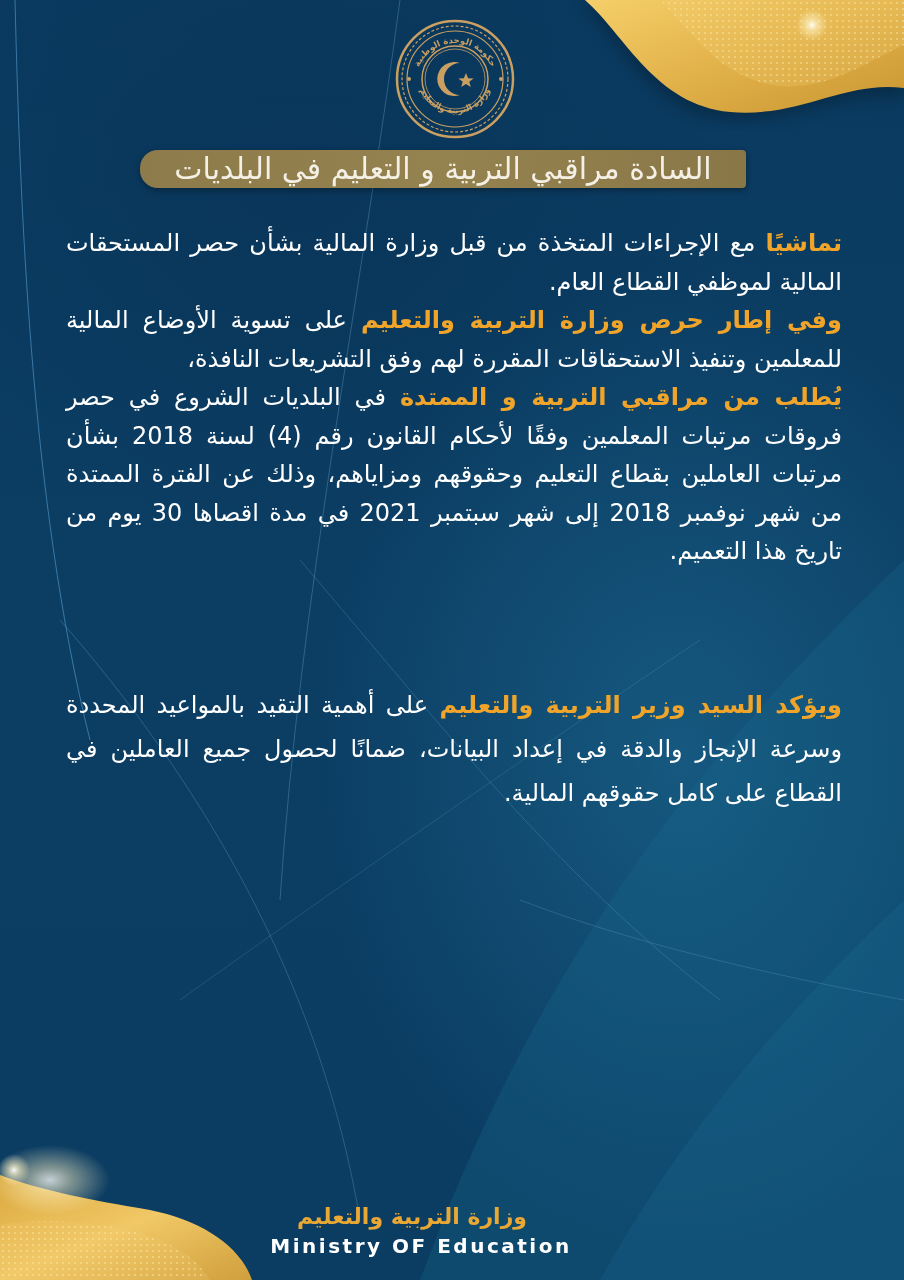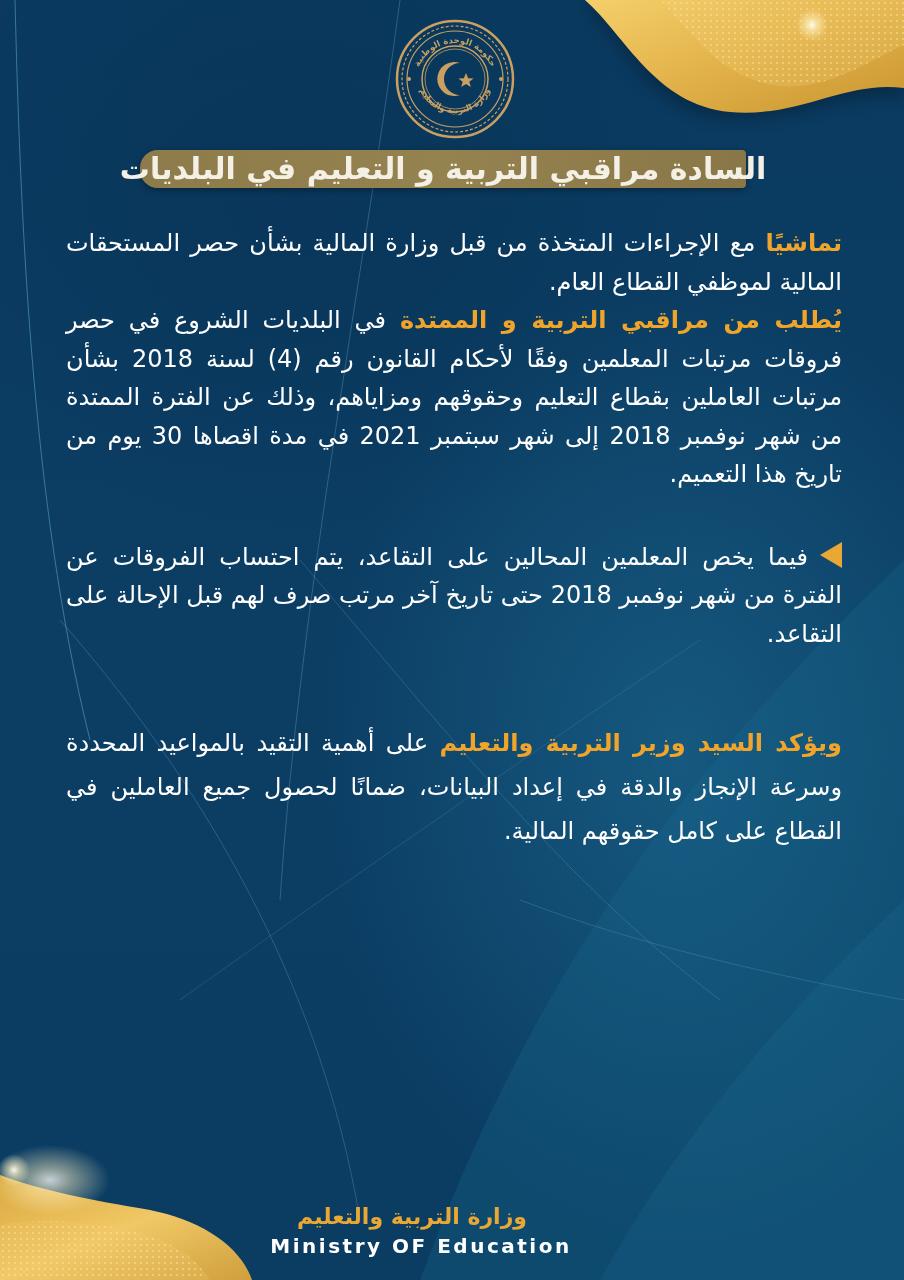--- a/index.html
+++ b/index.html
@@ -48,21 +48,21 @@
       border-radius: 18px 4px 4px 18px;
       z-index: 3;
       display: flex;
       align-items: center;
       justify-content: center;
       box-shadow: 0 2px 6px rgba(0,0,0,0.35);
     }
     .title-banner span {
       color: #f4f0e6;
       font-family: "DejaVu Sans", sans-serif;
-      font-weight: bold;
+      font-weight: normal;
       font-size: 30px;
       letter-spacing: 0.5px;
       line-height: 38px;
       white-space: nowrap;
     }
     .content {
       position: absolute;
       left: 66px;
       top: 224px;
       width: 776px;
@@ -212,29 +212,29 @@
 
 <div class="title-banner">
   <span>السادة مراقبي التربية و التعليم في البلديات</span>
 </div>
 
 <div class="content">
   <p class="para">
     <span class="hl">تماشيًا</span><span> مع الإجراءات المتخذة من قبل وزارة المالية بشأن حصر المستحقات المالية لموظفي القطاع العام.</span>
   </p>
   <p class="para">
+    <span class="hl">وفي إطار حرص وزارة التربية والتعليم</span><span> على تسوية الأوضاع المالية للمعلمين وتنفيذ الاستحقاقات المقررة لهم وفق التشريعات النافذة،</span>
+  </p>
+  <p class="para">
     <span class="hl">يُطلب من مراقبي التربية و الممتدة</span><span> في البلديات الشروع في حصر فروقات مرتبات المعلمين وفقًا لأحكام القانون رقم (4) لسنة 2018 بشأن مرتبات العاملين بقطاع التعليم وحقوقهم ومزاياهم، وذلك عن الفترة الممتدة من شهر نوفمبر 2018 إلى شهر سبتمبر 2021 في مدة اقصاها 30 يوم من تاريخ هذا التعميم.</span>
   </p>
 
   <div class="gap-s"></div>
 
   <div class="gap-m"></div>
-  <p class="bullet">
-    <span class="tri"></span><span>فيما يخص المعلمين المحالين على التقاعد، يتم احتساب الفروقات عن الفترة من شهر نوفمبر 2018 حتى تاريخ آخر مرتب صرف لهم قبل الإحالة على التقاعد.</span>
-  </p>
 
   <div class="gap-m"></div>
 
   <div class="gap-l"></div>
   <p class="para" style="line-height:44px;">
     <span class="hl">ويؤكد السيد وزير التربية والتعليم</span><span> على أهمية التقيد بالمواعيد المحددة وسرعة الإنجاز والدقة في إعداد البيانات، ضمانًا لحصول جميع العاملين في القطاع على كامل حقوقهم المالية.</span>
   </p>
 </div>
 
 <div class="footer">

